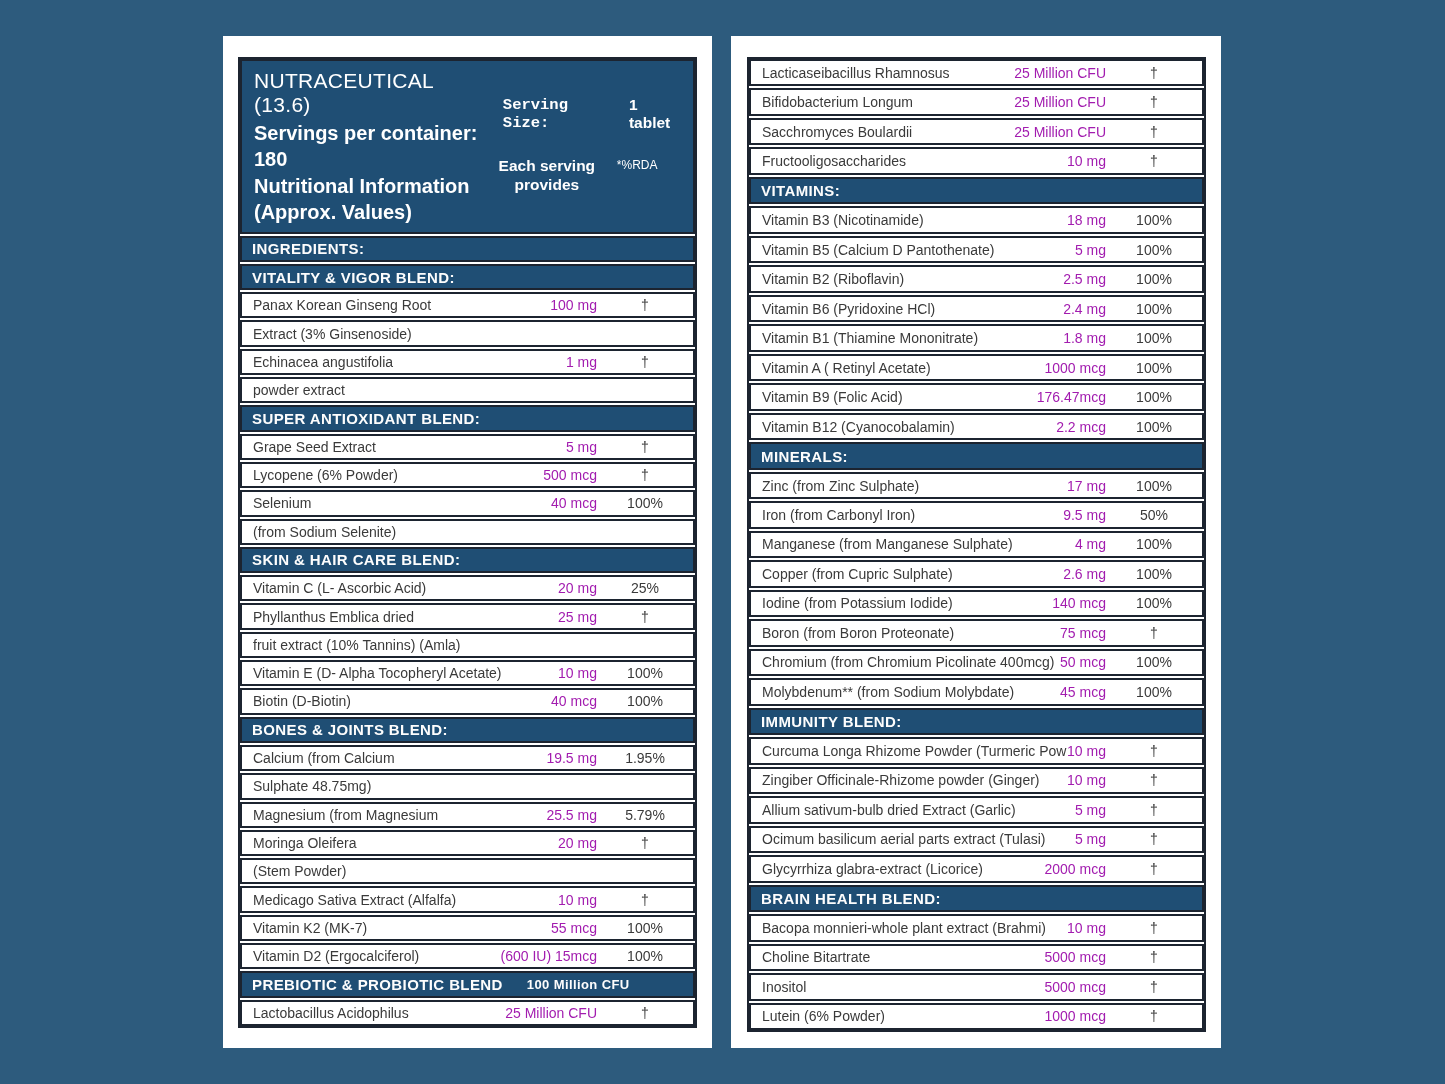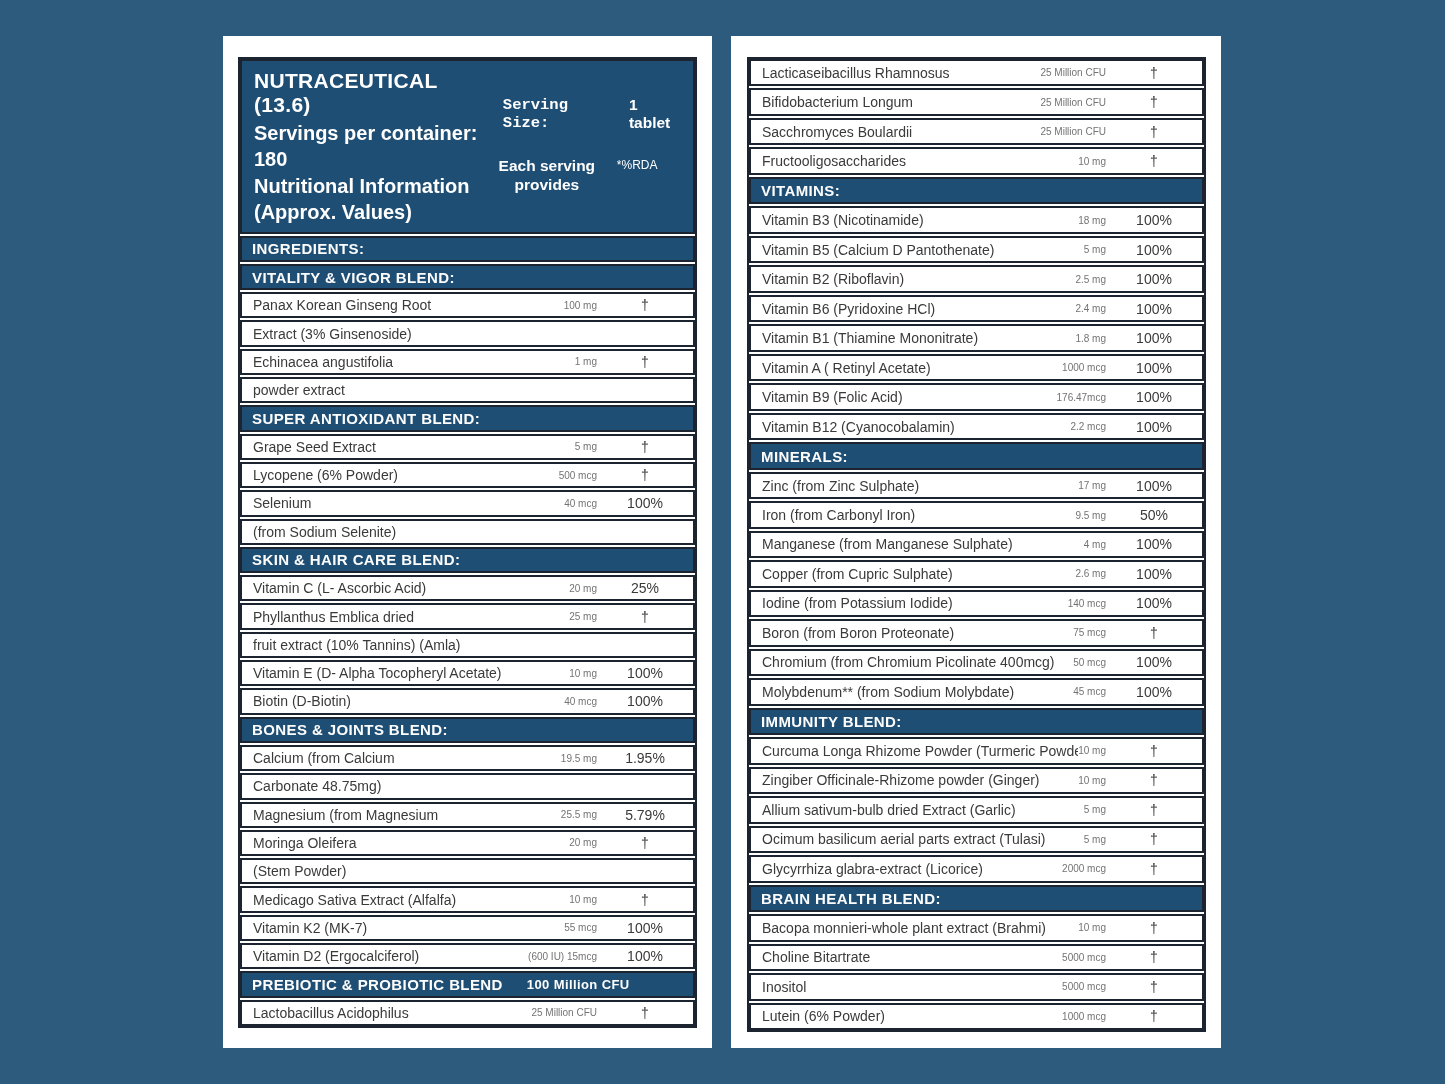--- a/index.html
+++ b/index.html
@@ -29,21 +29,21 @@
   
   .hdr {
     flex:0 0 116px;
     background: var(--band, #1f4e74);
     border:2px solid var(--line, #1c2430);
     color:#fff;
     display:flex;
     padding:8px 12px 6px 12px;
   }
   .hdr-left { width:55%; }
-  .hdr-title { font-size:21px; font-weight:bold; letter-spacing:.3px; margin-bottom:3px; }
+  .hdr-title { font-size:21px; font-weight:normal; letter-spacing:.3px; margin-bottom:3px; }
   .hdr-sub   { font-size:20px; font-weight:bold; line-height:1.32; }
   .hdr-right { width:45%; padding-top:27px; display:flex; flex-direction:column; }
   .hdr-ss { display:flex; font-size:15.5px; font-weight:bold; justify-content:flex-start; }
   .hdr-ss .lbl { margin-left:14px;font-family:Liberation Mono, monospace; }
   .hdr-ss .val { margin-left:10px; }
   .hdr-row2 { display:flex; margin-top:24px; align-items:flex-start; }
   .hdr-each { width:108px; text-align:center; font-size:15.5px; font-weight:bold; line-height:1.25; margin-left:4px; }
   .hdr-rda  { font-size:12px; font-weight:normal; margin-left:16px; padding-top:2px; }
 
   
@@ -67,21 +67,21 @@
     margin-left:24px; white-space:pre;
   }
   .col-name {
     flex:1 1 auto; min-width:0;
     font-size:14px; color:#3a3a3a;
     padding-left:11px; white-space:pre;
     overflow:hidden;
   }
   .col-amount {
     flex:0 0 auto;
-    font-size:10px; color:#737373;
+    font-size:14px; color:#a21caf;
     text-align:right; white-space:pre;
   }
   .col-rda {
     flex:0 0 96px;
     font-size:14px; color:#3a3a3a;
     text-align:center; white-space:pre;
   }
 
   
   .wm {
@@ -205,21 +205,21 @@
       </div>
       <div class="strip section">
         <span class="section-label">BONES &amp; JOINTS BLEND:</span>
       </div>
       <div class="strip row">
         <span class="col-name">Calcium (from Calcium</span>
         <span class="col-amount">19.5 mg</span>
         <span class="col-rda">1.95%</span>
       </div>
       <div class="strip row">
-        <span class="col-name">Carbonate 48.75mg)</span>
+        <span class="col-name">Sulphate 48.75mg)</span>
         <span class="col-amount"></span>
         <span class="col-rda"></span>
       </div>
       <div class="strip row">
         <span class="col-name">Magnesium (from Magnesium</span>
         <span class="col-amount">25.5 mg</span>
         <span class="col-rda">5.79%</span>
       </div>
       <div class="strip row">
         <span class="col-name">Moringa Oleifera</span>

